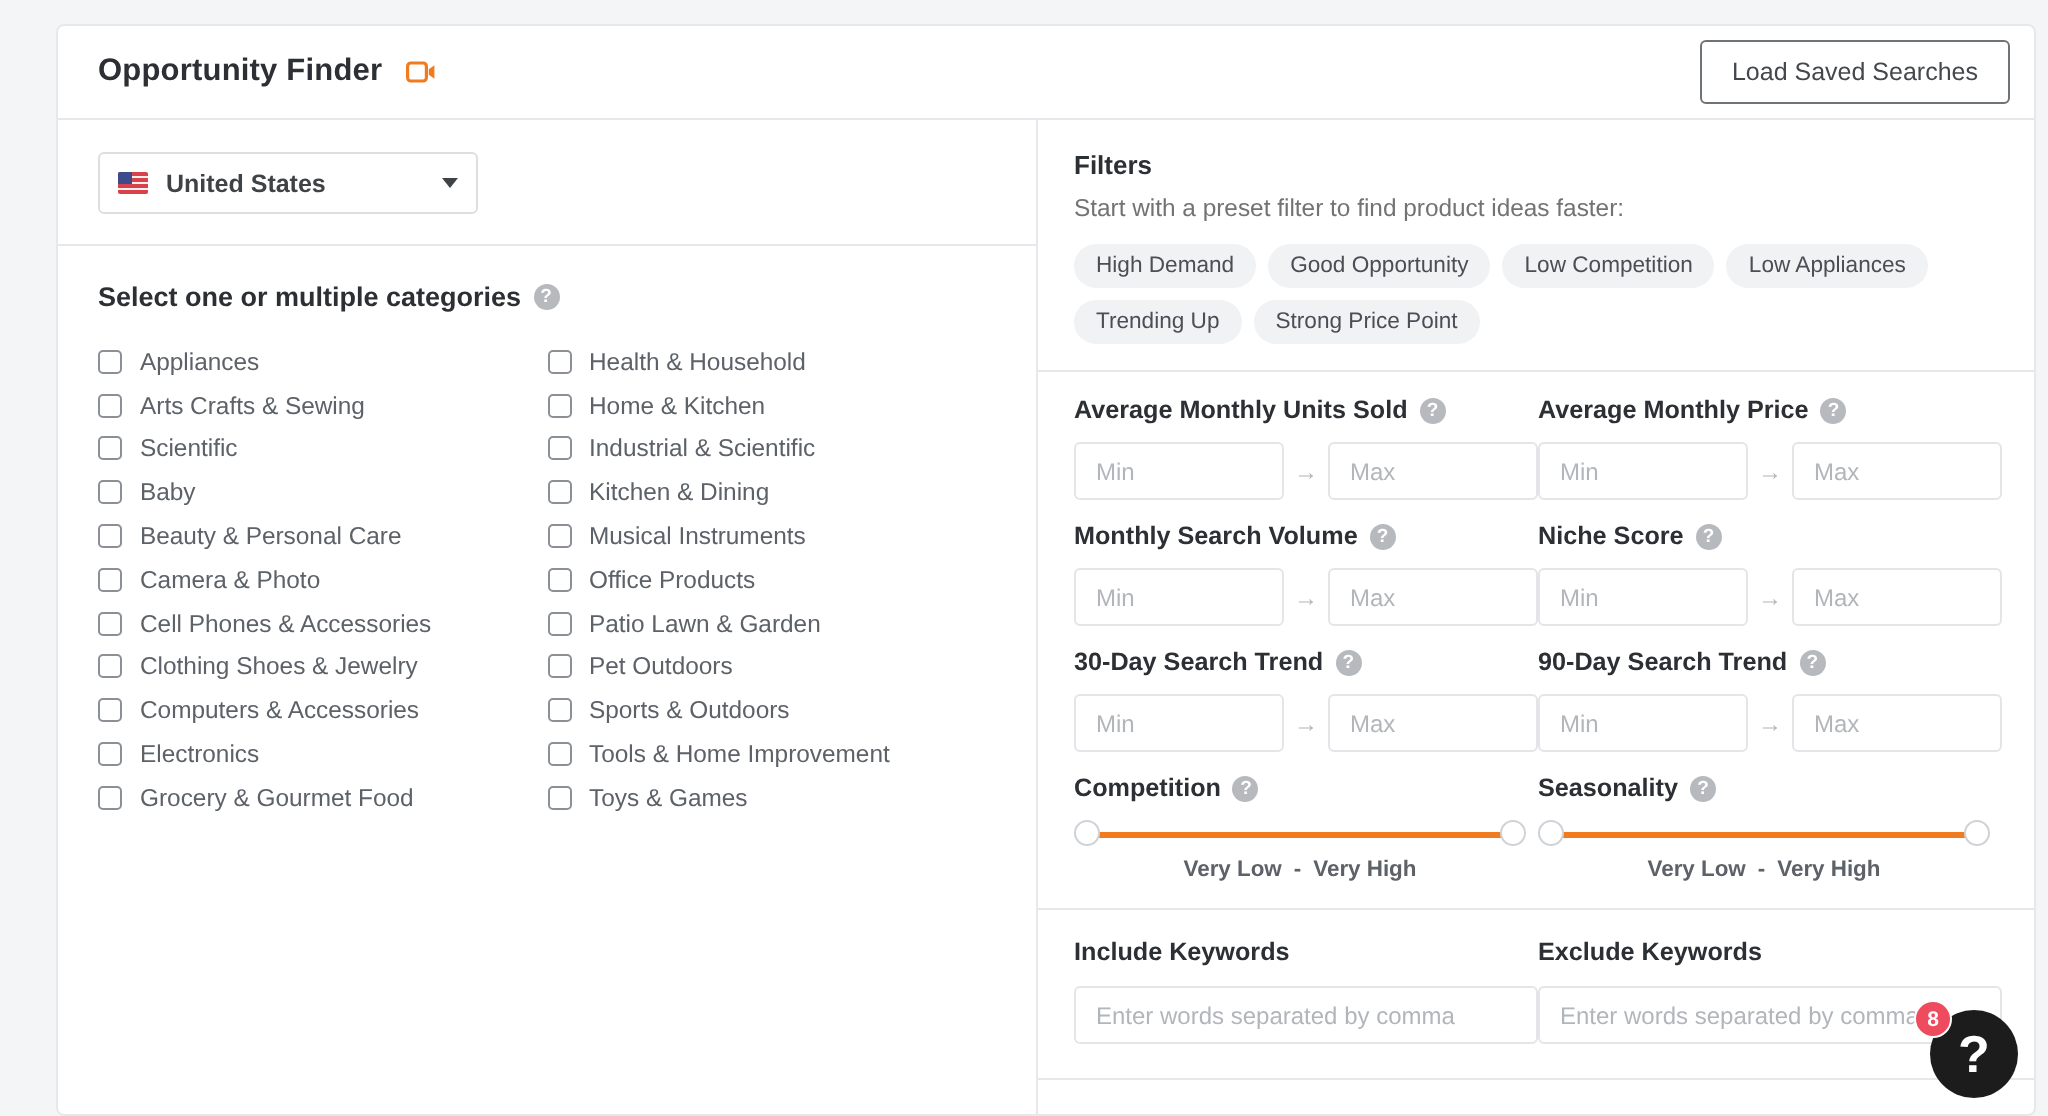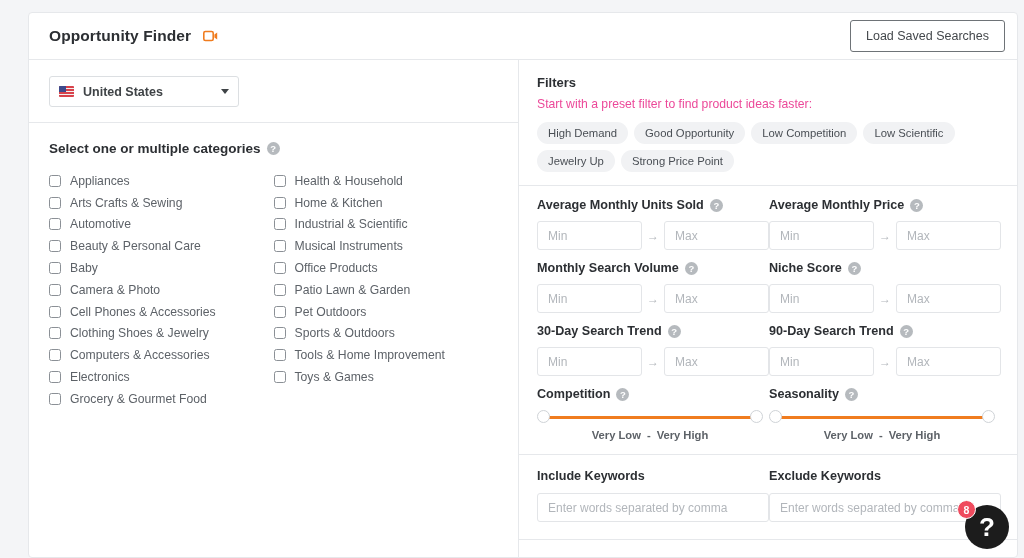--- a/index.html
+++ b/index.html
@@ -95,21 +95,21 @@
   }
   .cbx {
     width: 12px; height: 12px; flex: none;
     border: 1.3px solid #8b9096; border-radius: 2.5px; background: #fff;
   }
   .cat-label { font-size: 12.2px; color: #5d6268; }
 
   
   .filters-top { padding: 15px 18px 0 18px; }
   .f-title { font-size: 13px; font-weight: bold; color: #2c2f33; }
-  .f-sub { font-size: 12.2px; color: #ec4899; margin-top: 7px; }
+  .f-sub { font-size: 12.2px; color: #737373; margin-top: 7px; }
   .chips { display: flex; flex-wrap: wrap; gap: 6px; margin-top: 11px; }
   .chip {
     background: #f1f2f4; color: #4a4f55;
     font-size: 11.3px; font-weight: 400;
     border-radius: 11px; padding: 5px 11px;
     cursor: pointer; white-space: nowrap;
   }
   .divider { height: 1px; background: #e6e8eb; margin-top: 13px; }
 
   .grid { padding: 12px 18px 0 18px; display: flex; flex-wrap: wrap; }
@@ -228,32 +228,32 @@
               <div class="cat-item">
                 <span class="cbx"></span>
                 <span class="cat-label">Appliances</span>
               </div>
               <div class="cat-item">
                 <span class="cbx"></span>
                 <span class="cat-label">Arts Crafts &amp; Sewing</span>
               </div>
               <div class="cat-item">
                 <span class="cbx"></span>
-                <span class="cat-label">Automotive</span>
+                <span class="cat-label">Scientific</span>
+              </div>
+              <div class="cat-item">
+                <span class="cbx"></span>
+                <span class="cat-label">Baby</span>
               </div>
               <div class="cat-item">
                 <span class="cbx"></span>
                 <span class="cat-label">Beauty &amp; Personal Care</span>
               </div>
               <div class="cat-item">
                 <span class="cbx"></span>
-                <span class="cat-label">Baby</span>
-              </div>
-              <div class="cat-item">
-                <span class="cbx"></span>
                 <span class="cat-label">Camera &amp; Photo</span>
               </div>
               <div class="cat-item">
                 <span class="cbx"></span>
                 <span class="cat-label">Cell Phones &amp; Accessories</span>
               </div>
               <div class="cat-item">
                 <span class="cbx"></span>
                 <span class="cat-label">Clothing Shoes &amp; Jewelry</span>
               </div>
@@ -275,20 +275,24 @@
                 <span class="cbx"></span>
                 <span class="cat-label">Health &amp; Household</span>
               </div>
               <div class="cat-item">
                 <span class="cbx"></span>
                 <span class="cat-label">Home &amp; Kitchen</span>
               </div>
               <div class="cat-item">
                 <span class="cbx"></span>
                 <span class="cat-label">Industrial &amp; Scientific</span>
+              </div>
+              <div class="cat-item">
+                <span class="cbx"></span>
+                <span class="cat-label">Kitchen &amp; Dining</span>
               </div>
               <div class="cat-item">
                 <span class="cbx"></span>
                 <span class="cat-label">Musical Instruments</span>
               </div>
               <div class="cat-item">
                 <span class="cbx"></span>
                 <span class="cat-label">Office Products</span>
               </div>
               <div class="cat-item">
@@ -318,22 +322,22 @@
 
     <div class="right">
 
       <div class="filters-top">
         <div class="f-title">Filters</div>
         <div class="f-sub">Start with a preset filter to find product ideas faster:</div>
         <div class="chips" id="preset-chips">
             <div class="chip">High Demand</div>
             <div class="chip">Good Opportunity</div>
             <div class="chip">Low Competition</div>
-            <div class="chip">Low Scientific</div>
-            <div class="chip">Jewelry Up</div>
+            <div class="chip">Low Appliances</div>
+            <div class="chip">Trending Up</div>
             <div class="chip">Strong Price Point</div>
           </div>
       </div>
       <div class="divider"></div>
 
       <div class="grid" id="filter-grid">
           <div class="fgroup">
             <div class="flabel">
               <span>Average Monthly Units Sold</span>
               <span class="help">?</span>

